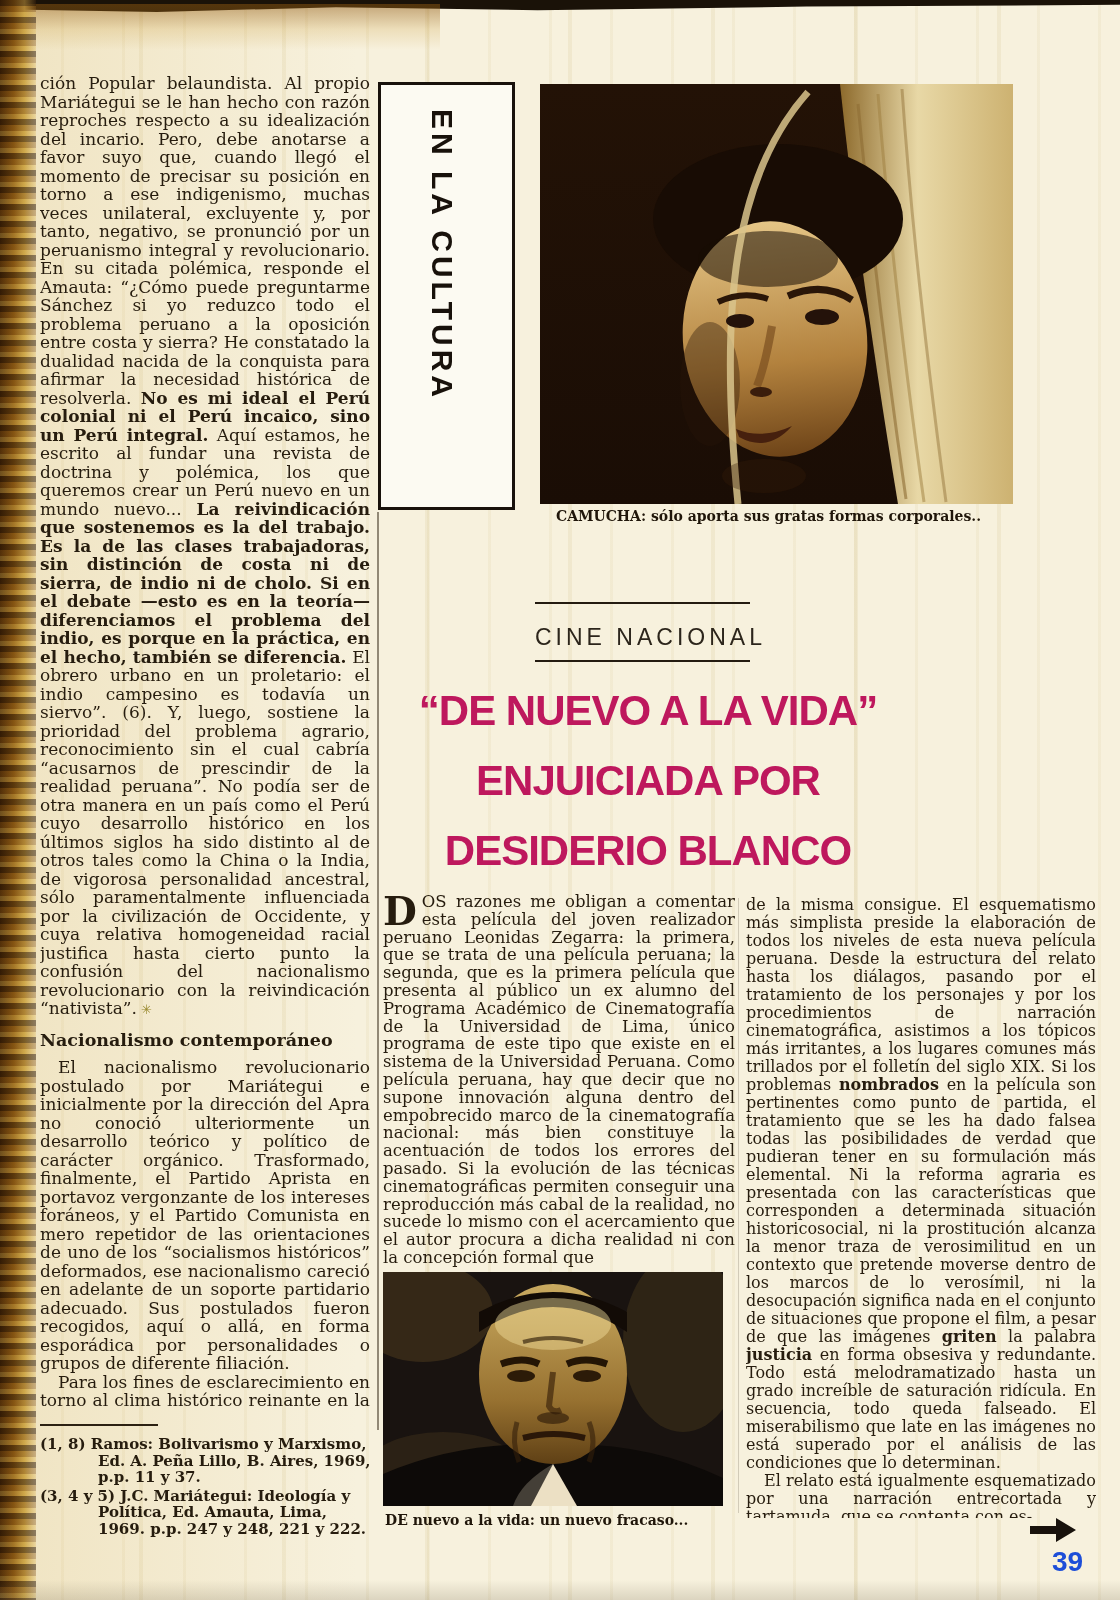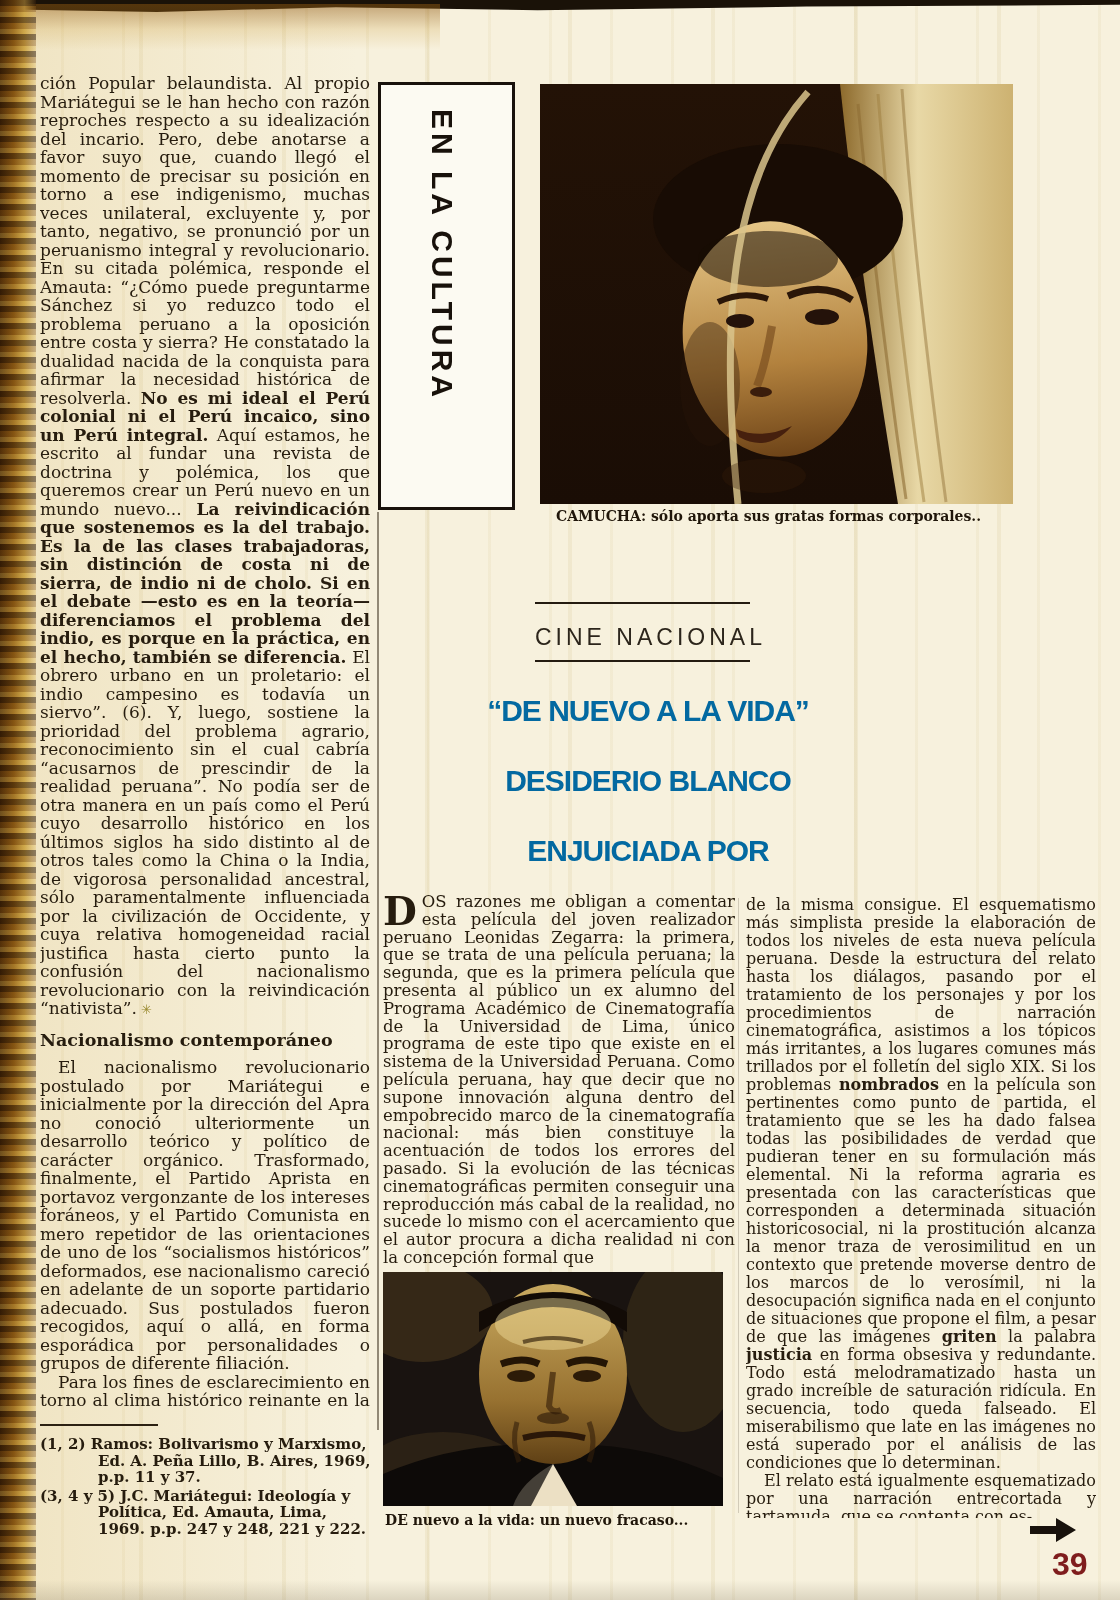--- a/index.html
+++ b/index.html
@@ -75,21 +75,21 @@
     position:absolute; left:535px; top:602px; width:215px; text-align:center;
     border-top:2px solid #241b10; border-bottom:2px solid #241b10; padding:20px 0 9px;
   }
   .kicker-label {
     font-family:"Liberation Sans", sans-serif; font-weight:normal;
     font-size:23px; letter-spacing:4px; color:#2c251b; white-space:nowrap;
   }
   .headline {
     position:absolute; left:383px; top:676px; width:530px; text-align:center;
     font-family:"Liberation Sans", sans-serif; font-weight:bold;
-    font-size:30px; line-height:70px; letter-spacing:-1px; color:#0369a1;
+    font-size:42px; line-height:70px; letter-spacing:-1px; color:#be185d;
   }
 
   
   .col-mid {
     position:absolute; left:383px; top:893px; width:352px; height:378px; overflow:hidden;
     font-size:16.5px; line-height:17.8px; text-align:justify;
   }
   .drop-cap { float:left; font-weight:bold; font-size:39px; line-height:33px; padding:2px 5px 0 0; }
   .col-right {
     position:absolute; left:746px; top:896px; width:350px; height:622px; overflow:hidden;
@@ -100,21 +100,21 @@
   
   .footer-date {
     position:absolute; left:40px; top:1602px;
     font-family:"Liberation Sans", sans-serif; font-weight:bold;
     font-size:17px; letter-spacing:.5px; color:#1a140c;
   }
   .continues-arrow { position:absolute; left:1030px; top:1518px; width:46px; height:24px; }
   .page-number {
     position:absolute; left:1052px; top:1546px;
     font-family:"Liberation Sans", sans-serif; font-weight:bold;
-    font-size:32px; color:#7f1d1d;
+    font-size:28px; color:#1d4ed8;
   }
   b { font-weight:bold; }
 </style>
 </head>
 <body>
 
 <div id="page">
 
   <div class="paper-texture"></div>
   <div class="torn-top-edge"></div>
@@ -125,21 +125,21 @@
   <div class="bottom-smudge"></div>
 
   <div class="col-left">
     <p><span>ción Popular belaundista. Al propio Mariátegui se le han hecho con razón reproches respecto a su idealización del incario. Pero, debe anotarse a favor suyo que, cuando llegó el momento de precisar su posición en torno a ese indigenismo, muchas veces unilateral, excluyente y, por tanto, negativo, se pronunció por un peruanismo integral y revolucionario. En su citada polémica, responde el Amauta: “¿Cómo puede preguntarme Sánchez si yo reduzco todo el problema peruano a la oposición entre costa y sierra? He constatado la dualidad nacida de la conquista para afirmar la necesidad histórica de resolverla. </span><b>No es mi ideal el Perú colonial ni el Perú incaico, sino un Perú integral.</b><span> Aquí estamos, he escrito al fundar una revista de doctrina y polémica, los que queremos crear un Perú nuevo en un mundo nuevo... </span><b>La reivindicación que sostenemos es la del trabajo. Es la de las clases trabajadoras, sin distinción de costa ni de sierra, de indio ni de cholo. Si en el debate —esto es en la teoría— diferenciamos el problema del indio, es porque en la práctica, en el hecho, también se diferencia.</b><span> El obrero urbano en un proletario: el indio campesino es todavía un siervo”. (6). Y, luego, sostiene la prioridad del problema agrario, reconocimiento sin el cual cabría “acusarnos de prescindir de la realidad peruana”. No podía ser de otra manera en un país como el Perú cuyo desarrollo histórico en los últimos siglos ha sido distinto al de otros tales como la China o la India, de vigorosa personalidad ancestral, sólo paramentalmente influenciada por la civilización de Occidente, y cuya relativa homogeneidad racial justifica hasta cierto punto la confusión del nacionalismo revolucionario con la reivindicación “nativista”.</span><span class="endmark"> ✳</span></p>
     <h3 class="subhead">Nacionalismo contemporáneo</h3>
     <p class="p-indent"><span>El nacionalismo revolucionario postulado por Mariátegui e inicialmente por la dirección del Apra no conoció ulteriormente un desarrollo teórico y político de carácter orgánico. Trasformado, finalmente, el Partido Aprista en portavoz vergonzante de los intereses foráneos, y el Partido Comunista en mero repetidor de las orientaciones de uno de los “socialismos históricos” deformados, ese nacionalismo careció en adelante de un soporte partidario adecuado. Sus postulados fueron recogidos, aquí o allá, en forma esporádica por personalidades o grupos de diferente filiación.</span></p>
     <p class="p-indent"><span>Para los fines de esclarecimiento en torno al clima histórico reinante en la década del cincuenta, cuando la Fuerza Armada —libre ya del factor distorsionante constituido por un Apra “revolucionaria”— empieza su evolución hacia posiciones avanzadas, se hace indispensable analizar brevemente las ideas de cuño nacionalista revolucionario recogidas por los nuevos partidos que aparecieron por ese entonces, así como el proceso seguido por la tesis de las 200 millas y la campaña contra la IPC. Lo cual intentaremos en próxima nota.</span></p>
   </div>
   <div class="fn-rule"></div>
   <div class="footnotes">
-    <div class="footnote">(1, 2) Ramos: Bolivarismo y Marxismo, Ed. A. Peña Lillo, B. Aires, 1969, p.p. 11 y 37.</div>
+    <div class="footnote">(1, 8) Ramos: Bolivarismo y Marxismo, Ed. A. Peña Lillo, B. Aires, 1969, p.p. 11 y 37.</div>
     <div class="footnote">(3, 4 y 5) J.C. Mariátegui: Ideología y Política, Ed. Amauta, Lima, 1969. p.p. 247 y 248, 221 y 222.</div>
   </div>
 
   <div class="culture-banner">
     <span class="culture-label">EN LA CULTURA</span>
   </div>
 
   <div class="photo-camucha">
     <svg viewBox="0 0 473 420" preserveAspectRatio="none">
       <defs>
@@ -178,22 +178,22 @@
       <ellipse cx="224" cy="392" rx="42" ry="17" fill="rgba(55,28,10,0.35)"></ellipse>
     </svg>
   </div>
   <div class="caption caption-camucha">CAMUCHA: sólo aporta sus gratas formas corporales..</div>
 
   <div class="kicker-box">
     <span class="kicker-label">CINE NACIONAL</span>
   </div>
   <div class="headline">
     <div>“DE NUEVO A LA VIDA”</div>
+    <div>ENJUICIADA POR</div>
     <div>DESIDERIO BLANCO</div>
-    <div>ENJUICIADA POR</div>
   </div>
 
   <div class="col-mid">
     <p><span class="drop-cap">D</span><span>OS razones me obligan a comentar esta película del joven realizador peruano Leonidas Zegarra: la primera, que se trata de una película peruana; la segunda, que es la primera película que presenta al público un ex alumno del Programa Académico de Cinematografía de la Universidad de Lima, único programa de este tipo que existe en el sistema de la Universidad Peruana. Como película peruana, hay que decir que no supone innovación alguna dentro del empobrecido marco de la cinematografía nacional: más bien constituye la acentuación de todos los errores del pasado. Si la evolución de las técnicas cinematográficas permiten conseguir una reproducción más cabal de la realidad, no sucede lo mismo con el acercamiento que el autor procura a dicha realidad ni con la concepción formal que</span></p>
   </div>
 
   <div class="photo-film">
     <svg viewBox="0 0 340 234" preserveAspectRatio="none">
       <defs>
         <linearGradient id="manGrad" x1="0" y1="0" x2="0" y2="1">

